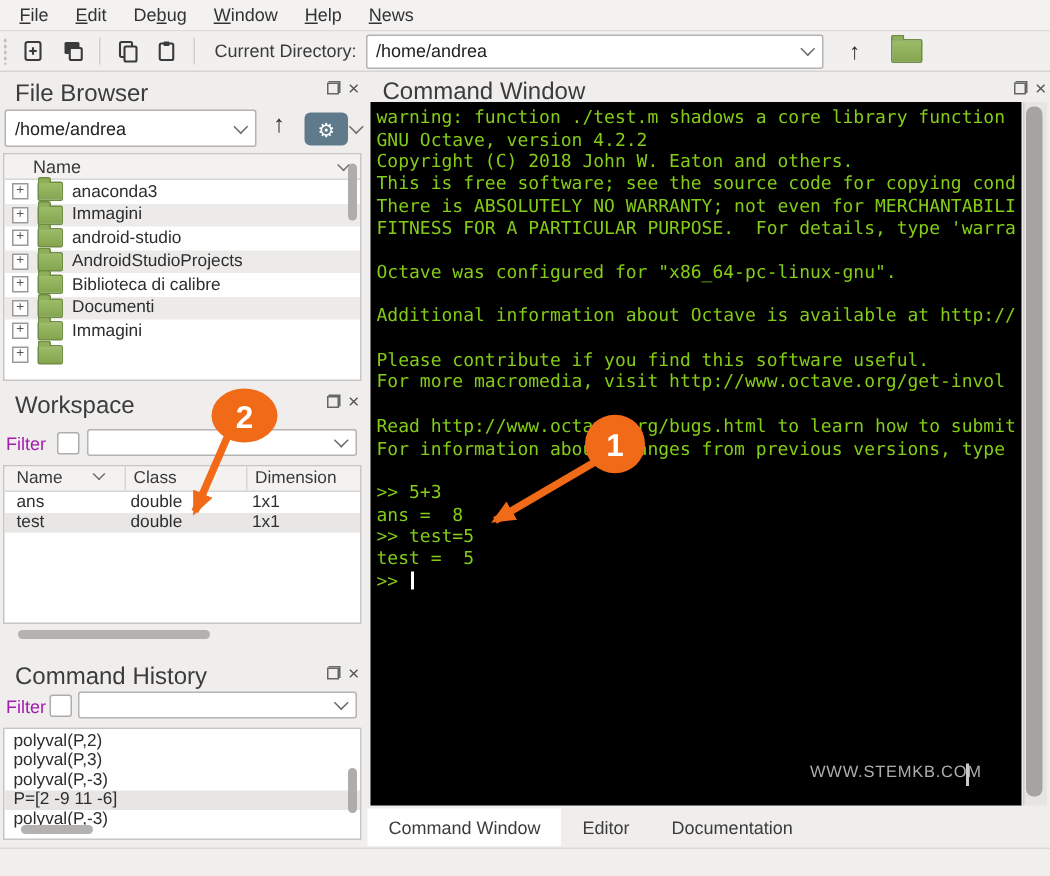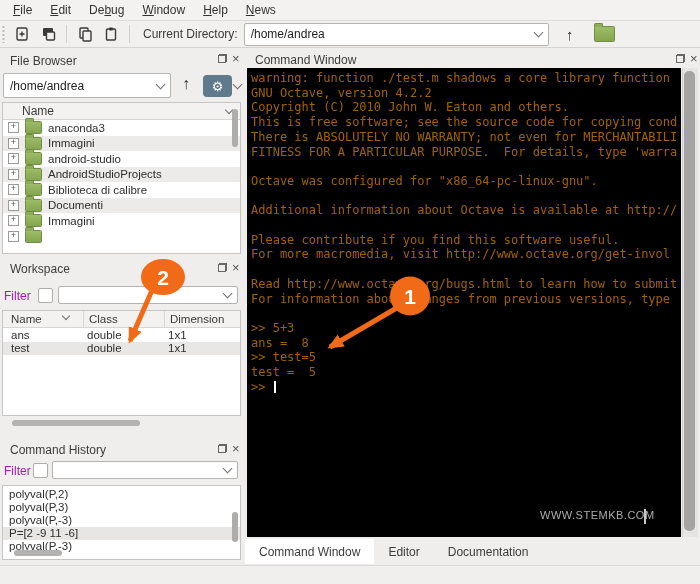--- a/index.html
+++ b/index.html
@@ -25,21 +25,21 @@
   .chev{display:inline-block;width:6px;height:6px;border-right:1.4px solid #6e6e6e;
         border-bottom:1.4px solid #6e6e6e;transform:rotate(45deg);margin-top:-3px;flex:none;}
   .up-arrow{font-size:15px;color:#2f2f2f;line-height:1;}
   .folder-icon{position:relative;width:15px;height:11px;background:linear-gradient(#9cbc68,#85a551);
                border:1px solid #6f8c43;border-radius:1.5px;}
   .folder-icon::before{content:"";position:absolute;left:-1px;top:-4px;width:7px;height:3px;
                background:#8fae5b;border:1px solid #6f8c43;border-bottom:none;border-radius:2px 2px 0 0;}
   #tb-folder .folder-icon{width:19px;height:14px;}
 
   
-  .panel-title{position:absolute;font-size:12px;color:#3c3c3c;}
+  .panel-title{position:absolute;font-size:16px;color:#3c3c3c;}
   .float-icon{position:absolute;width:9px;height:9px;}
   .float-icon::before{content:"";position:absolute;right:0;top:0;width:6px;height:6px;border:1px solid #666;background:#efeeec;}
   .float-icon::after{content:"";position:absolute;left:0;bottom:0;width:6px;height:6px;border:1px solid #666;background:#efeeec;}
   .close-icon{position:absolute;font-size:13px;line-height:10px;color:#555;}
   .white-box{position:absolute;background:#fff;border:1px solid #c7c5c3;box-sizing:border-box;overflow:hidden;}
   .checkbox{position:absolute;width:13px;height:13px;background:#fff;border:1px solid #aeadab;border-radius:2px;}
   .filter-label{position:absolute;font-size:12px;color:#a21caf;}
   .hdr{background:#f3f2f1;border-bottom:1px solid #d8d6d4;color:#3a3a3a;}
   .scroll-thumb{position:absolute;background:#aeadab;border-radius:3px;}
   .hscroll-thumb{position:absolute;background:#b3b2b0;border-radius:3px;}
@@ -62,21 +62,21 @@
   .ws-c2{padding-left:6px;}
 
   
   .hist-item{height:13px;font-size:11.5px;padding-left:6px;white-space:nowrap;color:#2d2d2d;}
   .hist-item.sel{background:#e7e6e5;}
 
   
   #terminal{position:absolute;left:247px;top:68px;width:434px;height:469px;background:#000;
             padding:3px 0 0 4px;box-sizing:border-box;overflow:hidden;}
   #terminal .tline{font-family:"DejaVu Sans Mono",monospace;font-size:12px;line-height:14.7px;
-            color:#a16207;white-space:pre;}
+            color:#84cc16;white-space:pre;}
   #cursor{display:inline-block;width:2px;height:12px;background:#fff;vertical-align:-2px;margin-left:1px;}
   #term-scroll{position:absolute;left:682px;top:68px;width:16px;height:469px;background:#e6e5e4;
                border-left:1px solid #d2d0ce;box-sizing:border-box;}
   #term-thumb{position:absolute;left:684px;top:71px;width:11px;height:460px;background:#a5a4a2;border-radius:5px;}
   #watermark{position:absolute;left:540px;top:509px;width:96px;font-size:11px;letter-spacing:.5px;
              color:#adadad;font-family:"Liberation Sans",sans-serif;}
   #wm-tick{position:absolute;left:644px;top:509px;width:2px;height:15px;background:#c9c9c9;}
 
   
   #tabbar{position:absolute;left:245px;top:539px;width:455px;height:25px;display:flex;align-items:stretch;}
@@ -266,21 +266,21 @@
     <div class="hscroll-thumb" style="left:11px;bottom:3px;width:48px;height:6px"></div>
   </div>
 
   <div class="panel-title" style="left:255px;top:53px">Command Window</div>
   <div class="float-icon" style="left:676px;top:54px"></div>
   <div class="close-icon" style="left:690px;top:54px">×</div>
 
   <div id="terminal">
       <div class="tline">warning: function ./test.m shadows a core library function</div>
       <div class="tline">GNU Octave, version 4.2.2</div>
-      <div class="tline">Copyright (C) 2010 John W. Eaton and others.</div>
+      <div class="tline">Copyright (C) 2018 John W. Eaton and others.</div>
       <div class="tline">This is free software; see the source code for copying cond</div>
       <div class="tline">There is ABSOLUTELY NO WARRANTY; not even for MERCHANTABILI</div>
       <div class="tline">FITNESS FOR A PARTICULAR PURPOSE.  For details, type 'warra</div>
       <div class="tline"> </div>
       <div class="tline">Octave was configured for "x86_64-pc-linux-gnu".</div>
       <div class="tline"> </div>
       <div class="tline">Additional information about Octave is available at http://</div>
       <div class="tline"> </div>
       <div class="tline">Please contribute if you find this software useful.</div>
       <div class="tline">For more macromedia, visit http://www.octave.org/get-invol</div>

